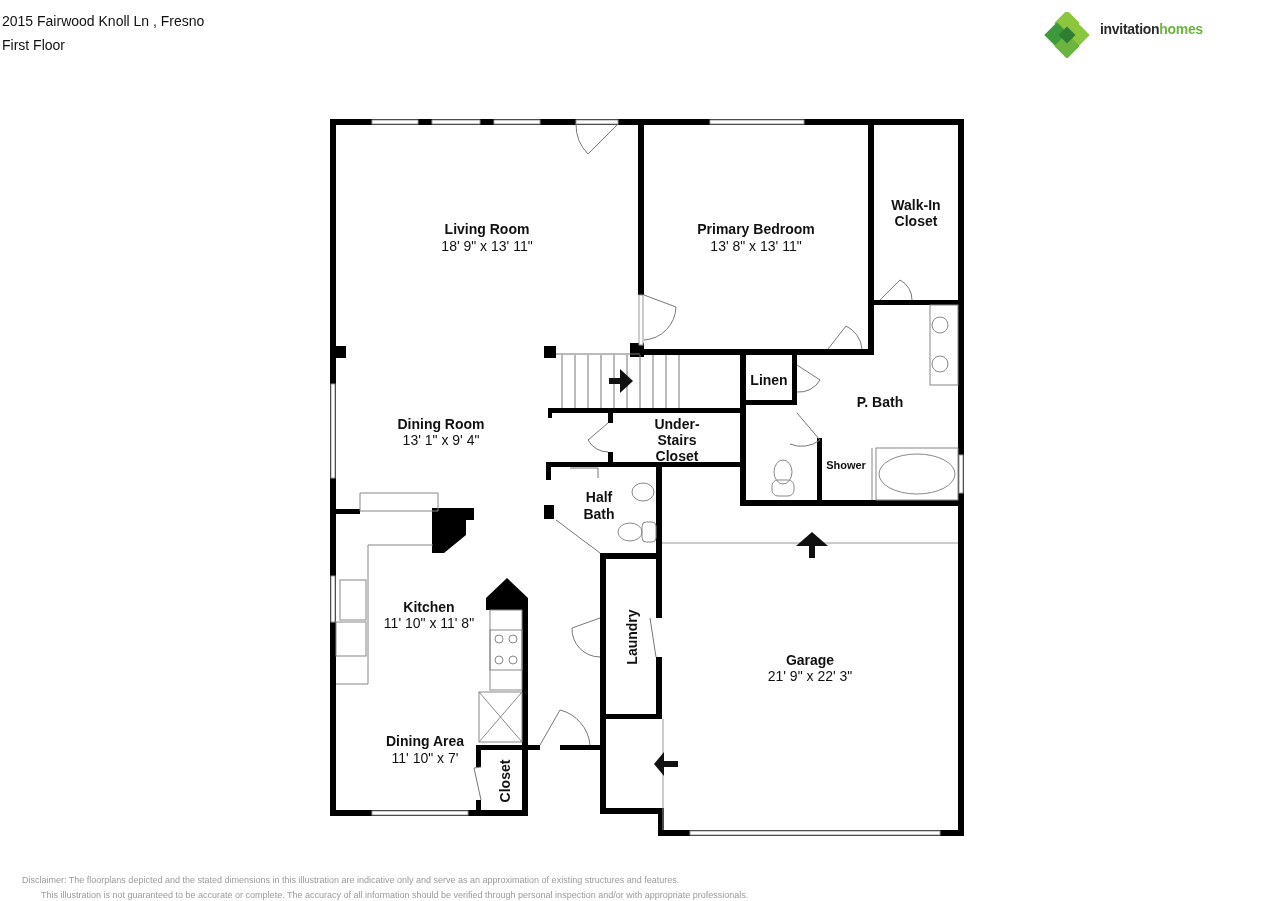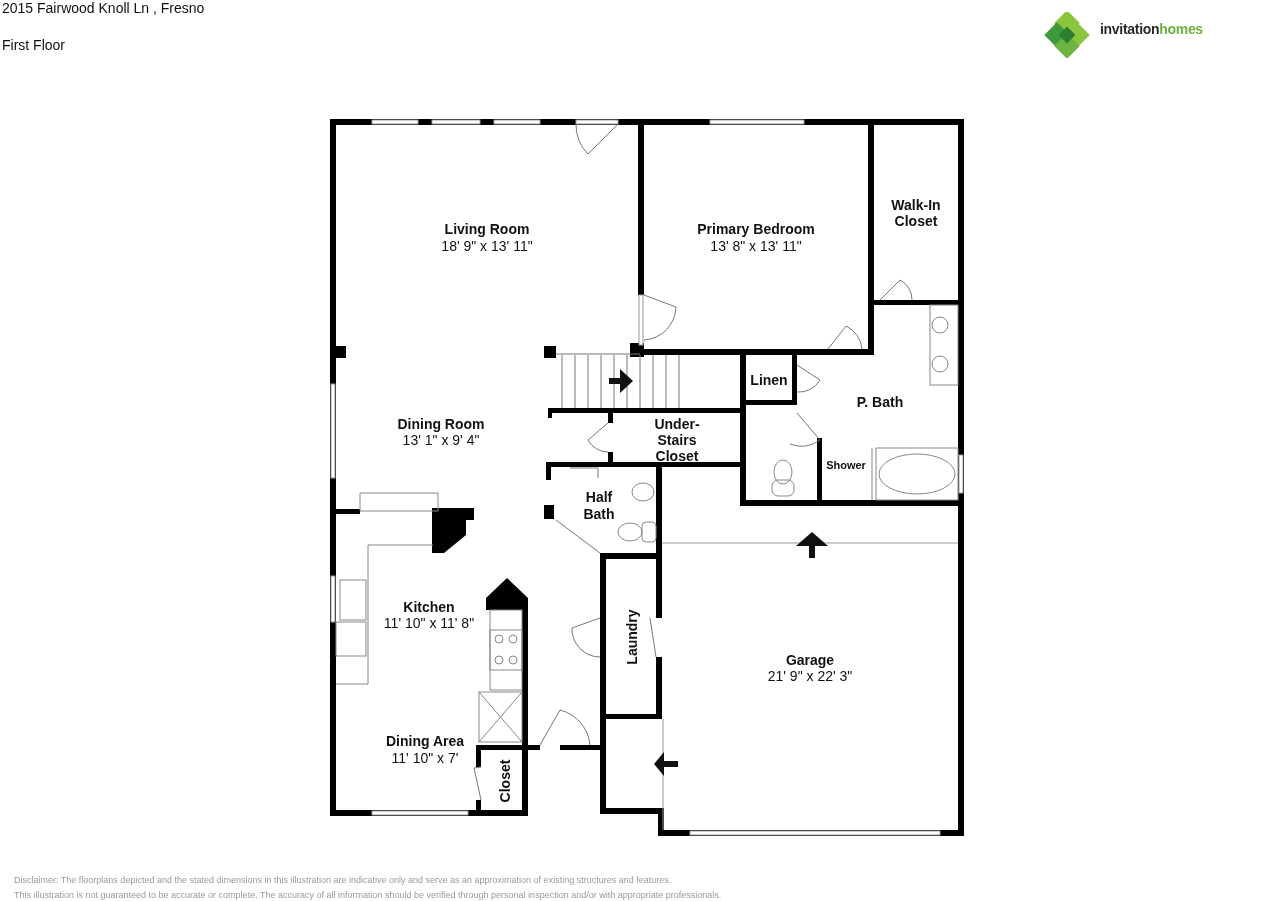--- a/index.html
+++ b/index.html
@@ -1,26 +1,26 @@
 <!DOCTYPE html>
 <html><head>
 <meta charset="utf-8">
 <style>
   html, body { margin: 0; padding: 0; background: #ffffff; }
   body { width: 1280px; height: 901px; position: relative; overflow: hidden; font-family: "Liberation Sans", sans-serif; color: #000; }
   .hdr { position: absolute; left: 2px; font-size: 14px; color: #111; }
-  #addr { top: 0px; }
+  #addr { top: 13px; }
   #floor { top: 21px; margin-top: 16px; }
   .logo { position: absolute; left: 1044px; top: 12px; width: 236px; height: 46px; }
   .logo-text { position: absolute; left: 56px; top: 9px; font-size: 14px; font-weight: bold; letter-spacing: -0.3px; white-space: nowrap; }
   .logo-text .a { color: #2a2a2a; }
   .logo-text .b { color: #6cb33f; }
-  .disc { position: absolute; left: 14px; font-size: 9px; color: #9a9a9a; white-space: nowrap; }
+  .disc { position: absolute; left: 22px; font-size: 9px; color: #9a9a9a; white-space: nowrap; }
   #d1 { top: 875px; }
-  #d2 { top: 890px; }
+  #d2 { top: 890px; margin-left: 19px; }
   svg.plan { position: absolute; left: 0; top: 0; }
   .room-name { font-family: "Liberation Sans", sans-serif; font-weight: bold; font-size: 14px; fill: #111; }
   .room-dim { font-family: "Liberation Sans", sans-serif; font-size: 14px; fill: #111; }
 </style>
 </head>
 <body>
 
 <div class="hdr" id="addr">2015 Fairwood Knoll Ln , Fresno</div>
 <div class="hdr" id="floor">First Floor</div>
 

